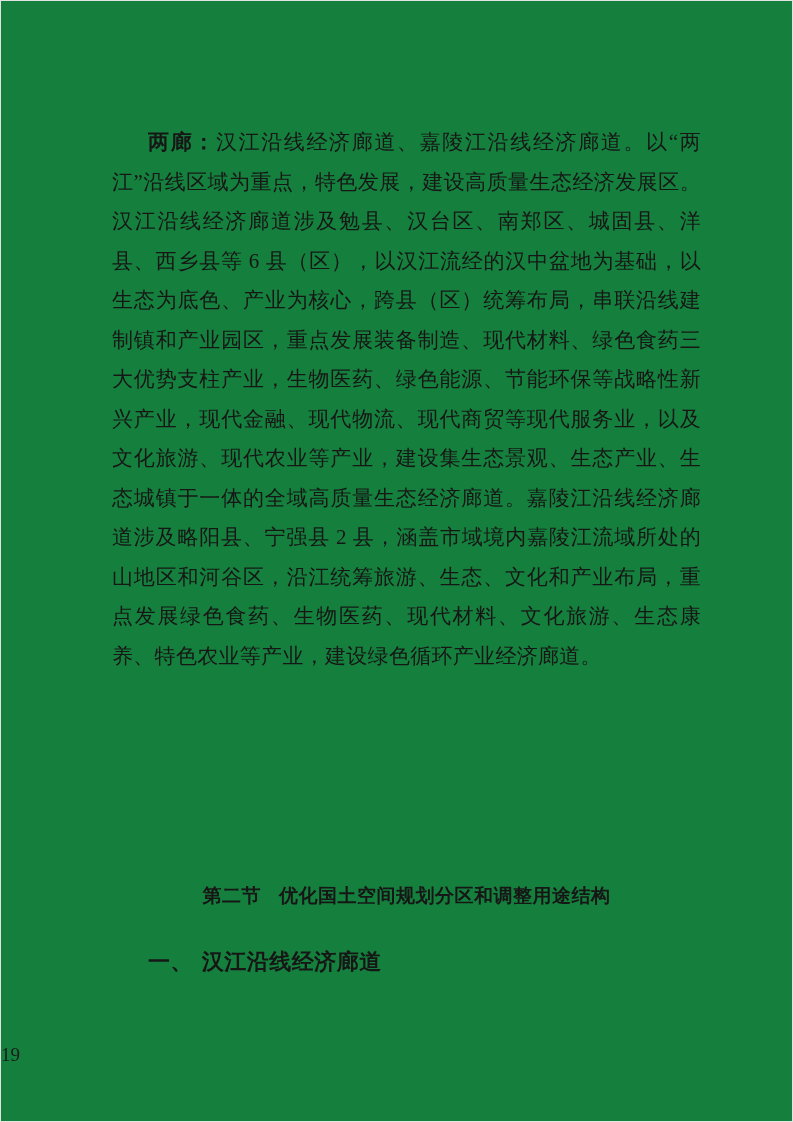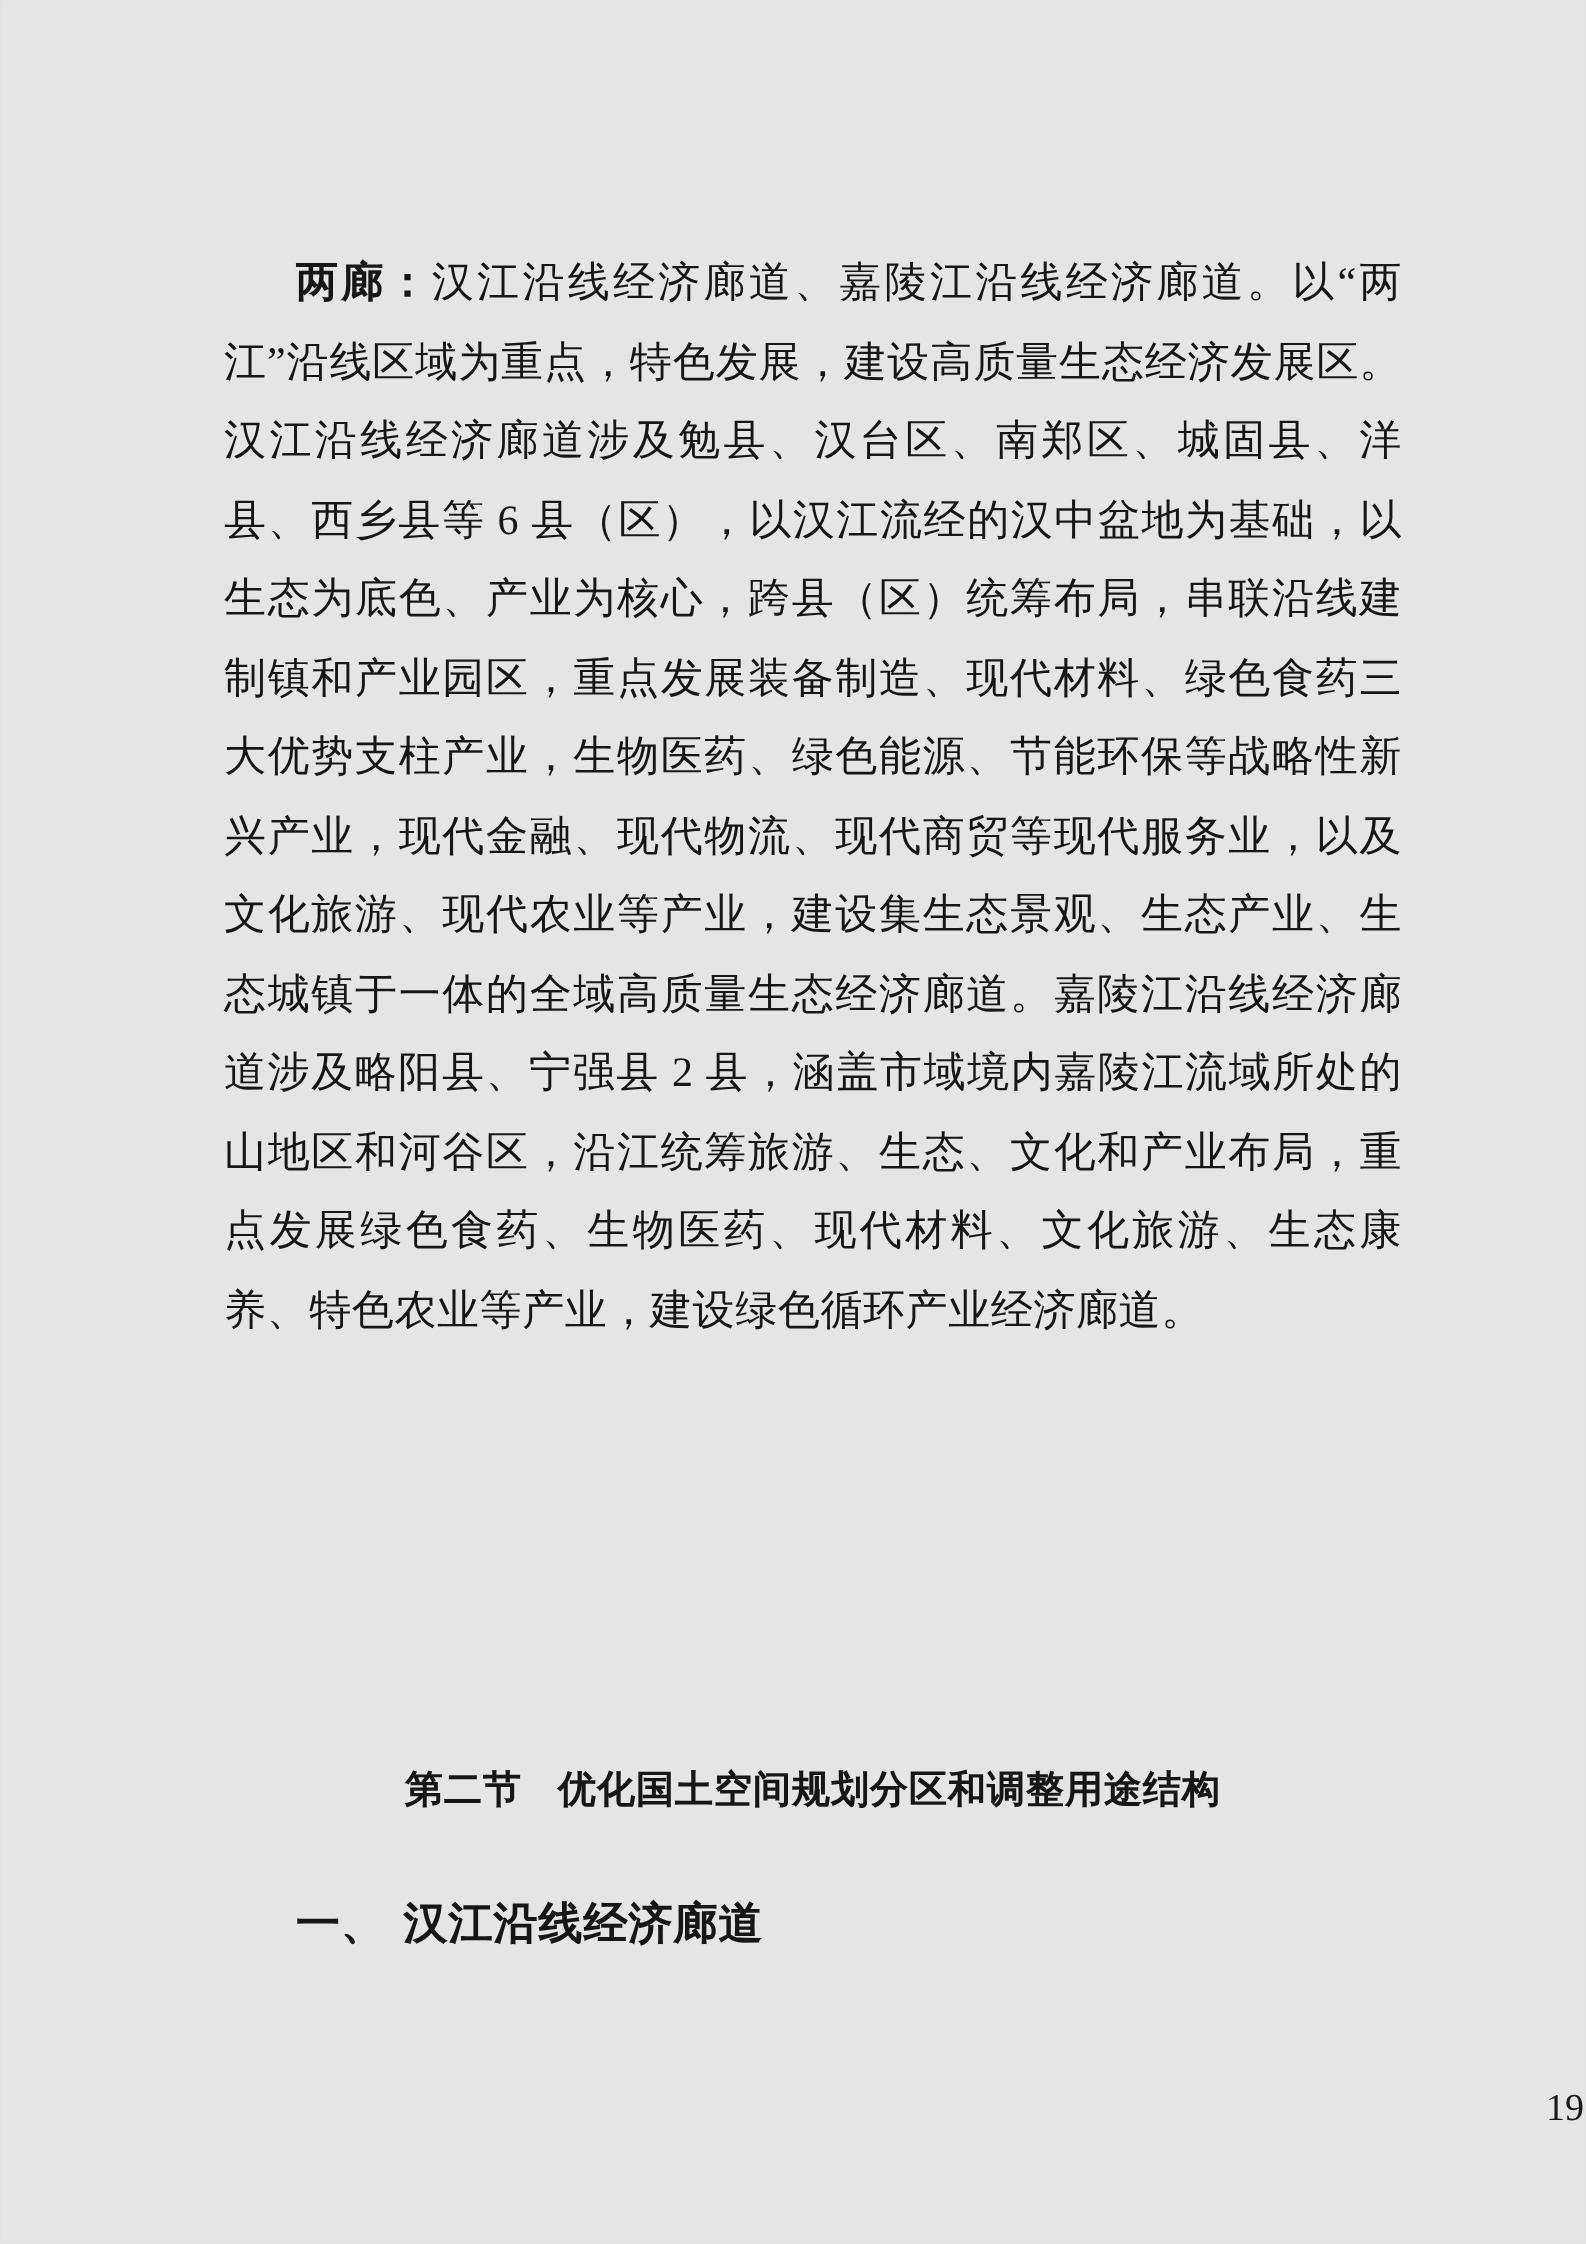--- a/index.html
+++ b/index.html
@@ -4,21 +4,21 @@
 <style>
   html, body {
     margin: 0;
     padding: 0;
     background: #ffffff;
   }
   .page {
     position: relative;
     width: 793px;
     height: 1122px;
-    background: #e5e5e5;
+    background: #15803d;
     box-sizing: border-box;
     border: 1px solid #e3e3e3;
     overflow: hidden;
     color: #161616;
     font-family: "Liberation Serif", "DejaVu Serif", serif;
   }
   
   .flow {
     position: absolute;
     left: 111px;
@@ -82,21 +82,21 @@
     letter-spacing: 0.3px;
   }
   .redline-para .lead {
     letter-spacing: 0;
   }
   .page-footer {
     position: absolute;
     top: 1041px;
     left: 0;
     width: 100%;
-    text-align: right;
+    text-align: left;
   }
   .page-number {
     font-size: 19px;
     line-height: 26px;
     color: #1a1a1a;
   }
 </style>
 </head>
 <body>
 

